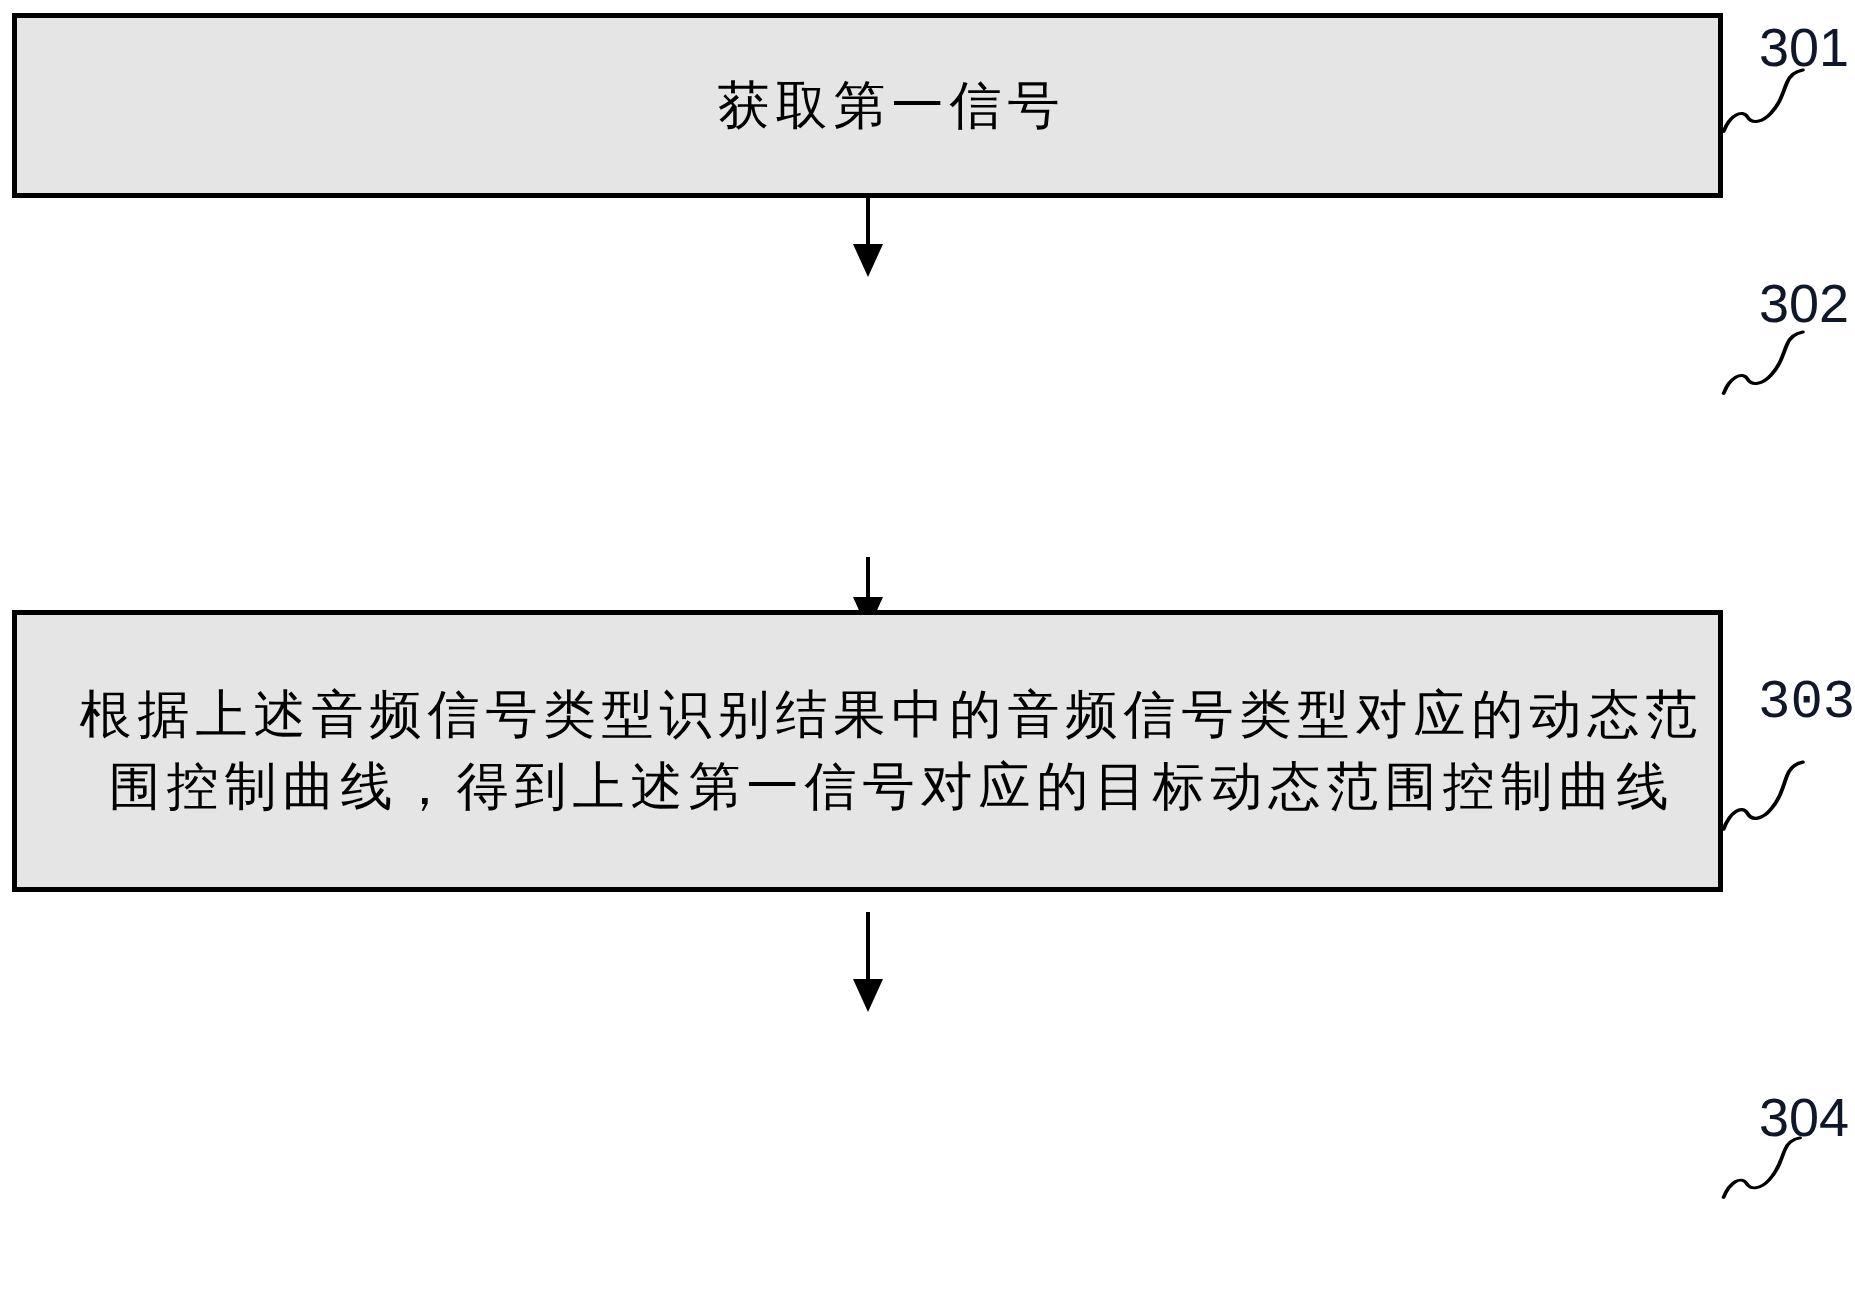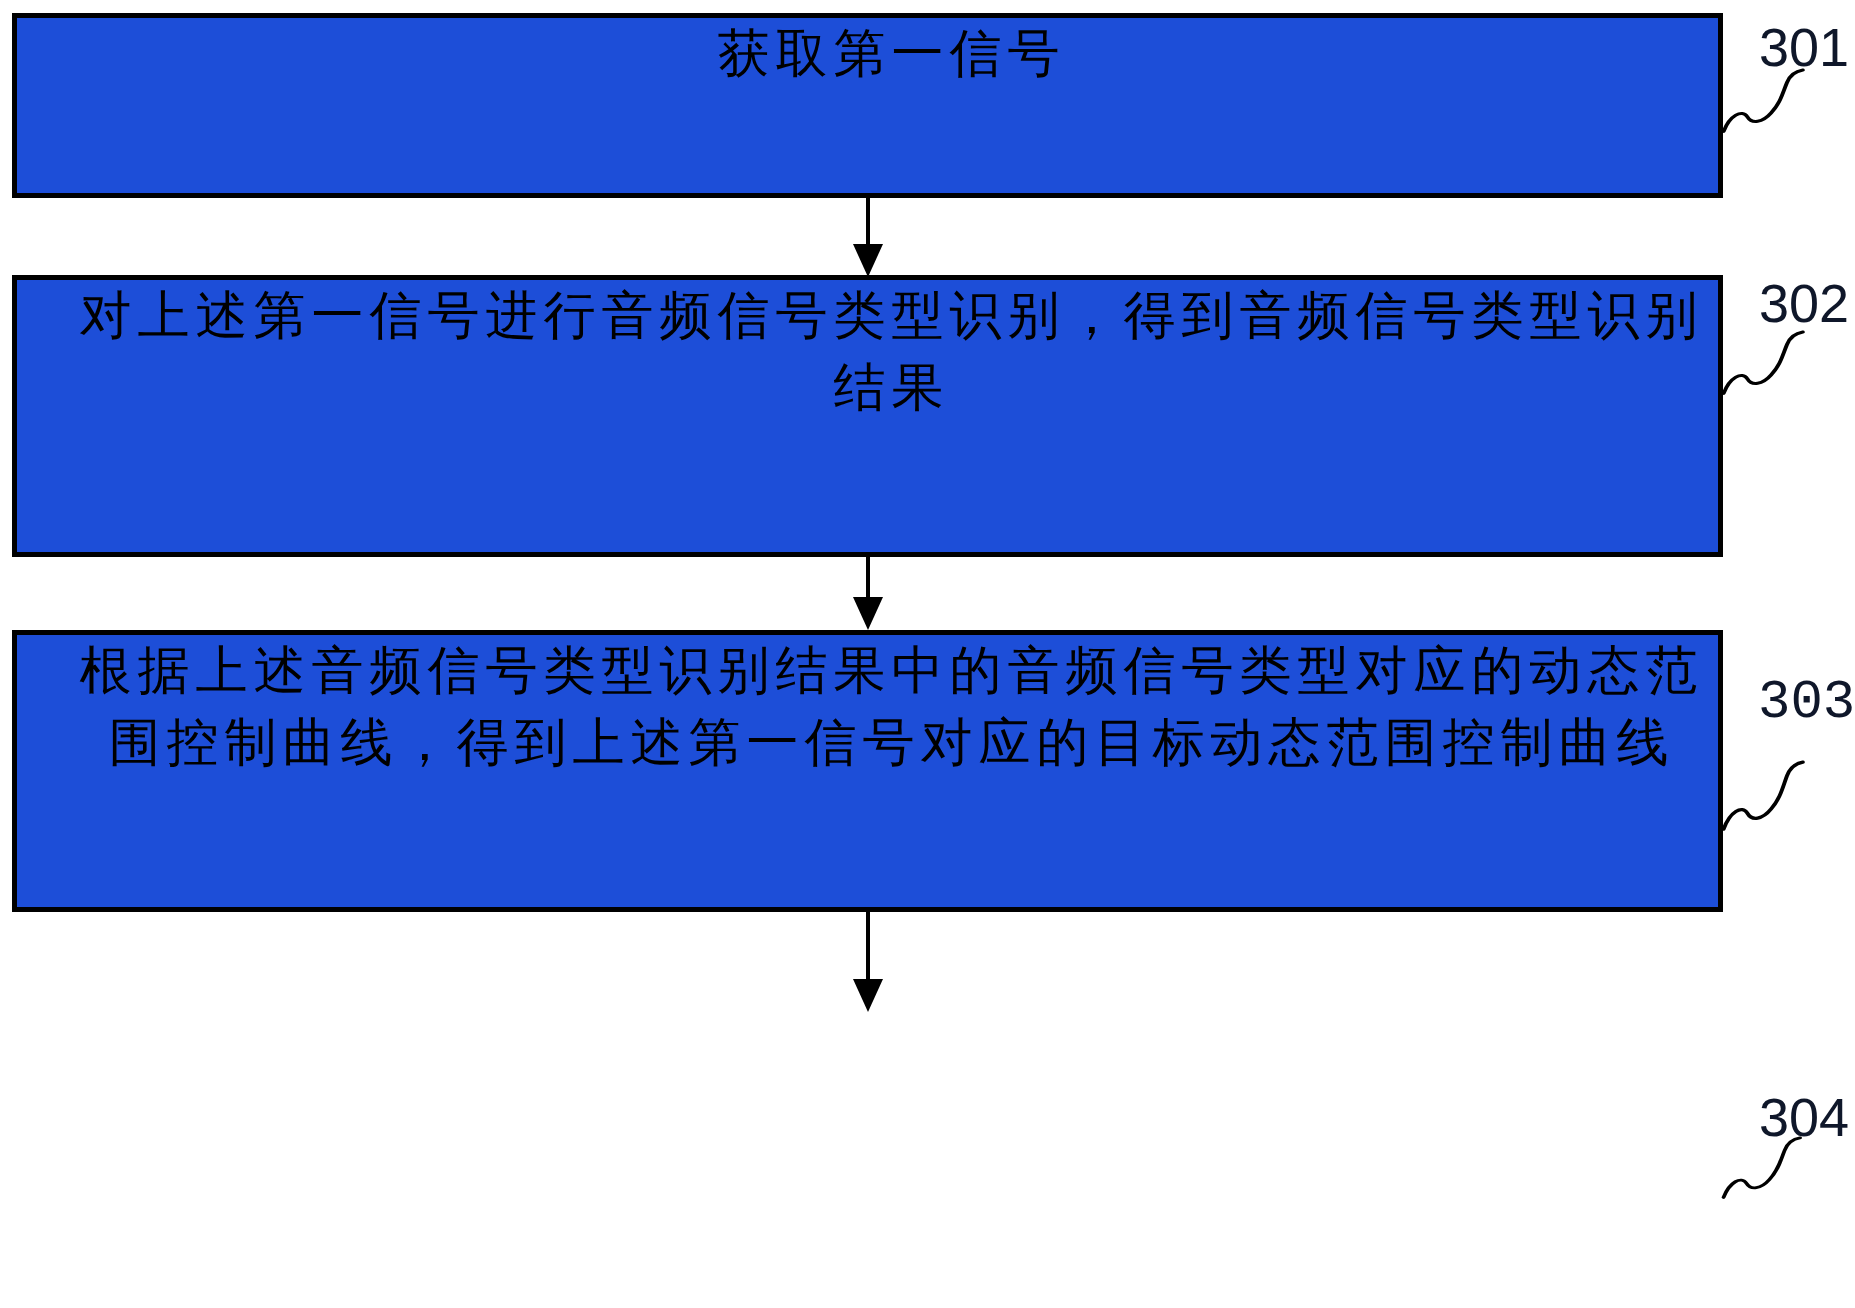--- a/index.html
+++ b/index.html
@@ -15,23 +15,24 @@
     overflow: hidden;
     font-family: "Liberation Serif", "DejaVu Serif", serif;
     color: #000000;
   }
   .flow-box {
     position: absolute;
     left: 12px;
     width: 1711px;
     border: 5px solid #000000;
     box-sizing: border-box;
-    background: #1d4ed8;
+    background: #e5e5e5;
     display: flex;
     flex-direction: column;
+    justify-content: center;
     align-items: center;
     padding-left: 48px;
   }
   .box-line {
     font-size: 52px;
     line-height: 72px;
     letter-spacing: 6px;
     white-space: nowrap;
     text-align: center;
   }
@@ -90,35 +91,31 @@
   <div class="step-label" style="top:20px;">301</div>
   <svg class="leader" style="left:1721px; top:68px;" width="88" height="66" viewBox="0 0 100 100" preserveAspectRatio="none">
     <path d="M 3,96 C 10,72 24,62 30,74 C 35,85 47,83 57,68 C 68,52 70,38 75,22 C 78,12 84,5 93,3"></path>
   </svg>
 
   <div class="arrow" style="top:198px; height:79px;">
     <div class="shaft" style="height:48px;"></div>
     <div class="head"></div>
   </div>
 
-  <div class="flow-box" style="top:275px; height:282px;">
-    <div class="box-line">对上述第一信号进行音频信号类型识别，得到音频信号类型识别</div>
-    <div class="box-line">结果</div>
-  </div>
   <div class="step-label" style="top:276px;">302</div>
   <svg class="leader" style="left:1721px; top:330px;" width="88" height="66" viewBox="0 0 100 100" preserveAspectRatio="none">
     <path d="M 3,96 C 10,72 24,62 30,74 C 35,85 47,83 57,68 C 68,52 70,38 75,22 C 78,12 84,5 93,3"></path>
   </svg>
 
   <div class="arrow" style="top:557px; height:73px;">
     <div class="shaft" style="height:42px;"></div>
     <div class="head"></div>
   </div>
 
-  <div class="flow-box" style="top:630px; height:282px;">
+  <div class="flow-box" style="top:610px; height:282px;">
     <div class="box-line">根据上述音频信号类型识别结果中的音频信号类型对应的动态范</div>
     <div class="box-line">围控制曲线，得到上述第一信号对应的目标动态范围控制曲线</div>
   </div>
   <div class="step-label" style="top:676px;font-family:Liberation Mono, monospace;">303</div>
   <svg class="leader" style="left:1721px; top:760px;" width="88" height="72" viewBox="0 0 100 100" preserveAspectRatio="none">
     <path d="M 3,96 C 10,72 24,62 30,74 C 35,85 47,83 57,68 C 68,52 70,38 75,22 C 78,12 84,5 93,3"></path>
   </svg>
 
   <div class="arrow" style="top:912px; height:100px;">
     <div class="shaft" style="height:69px;"></div>

